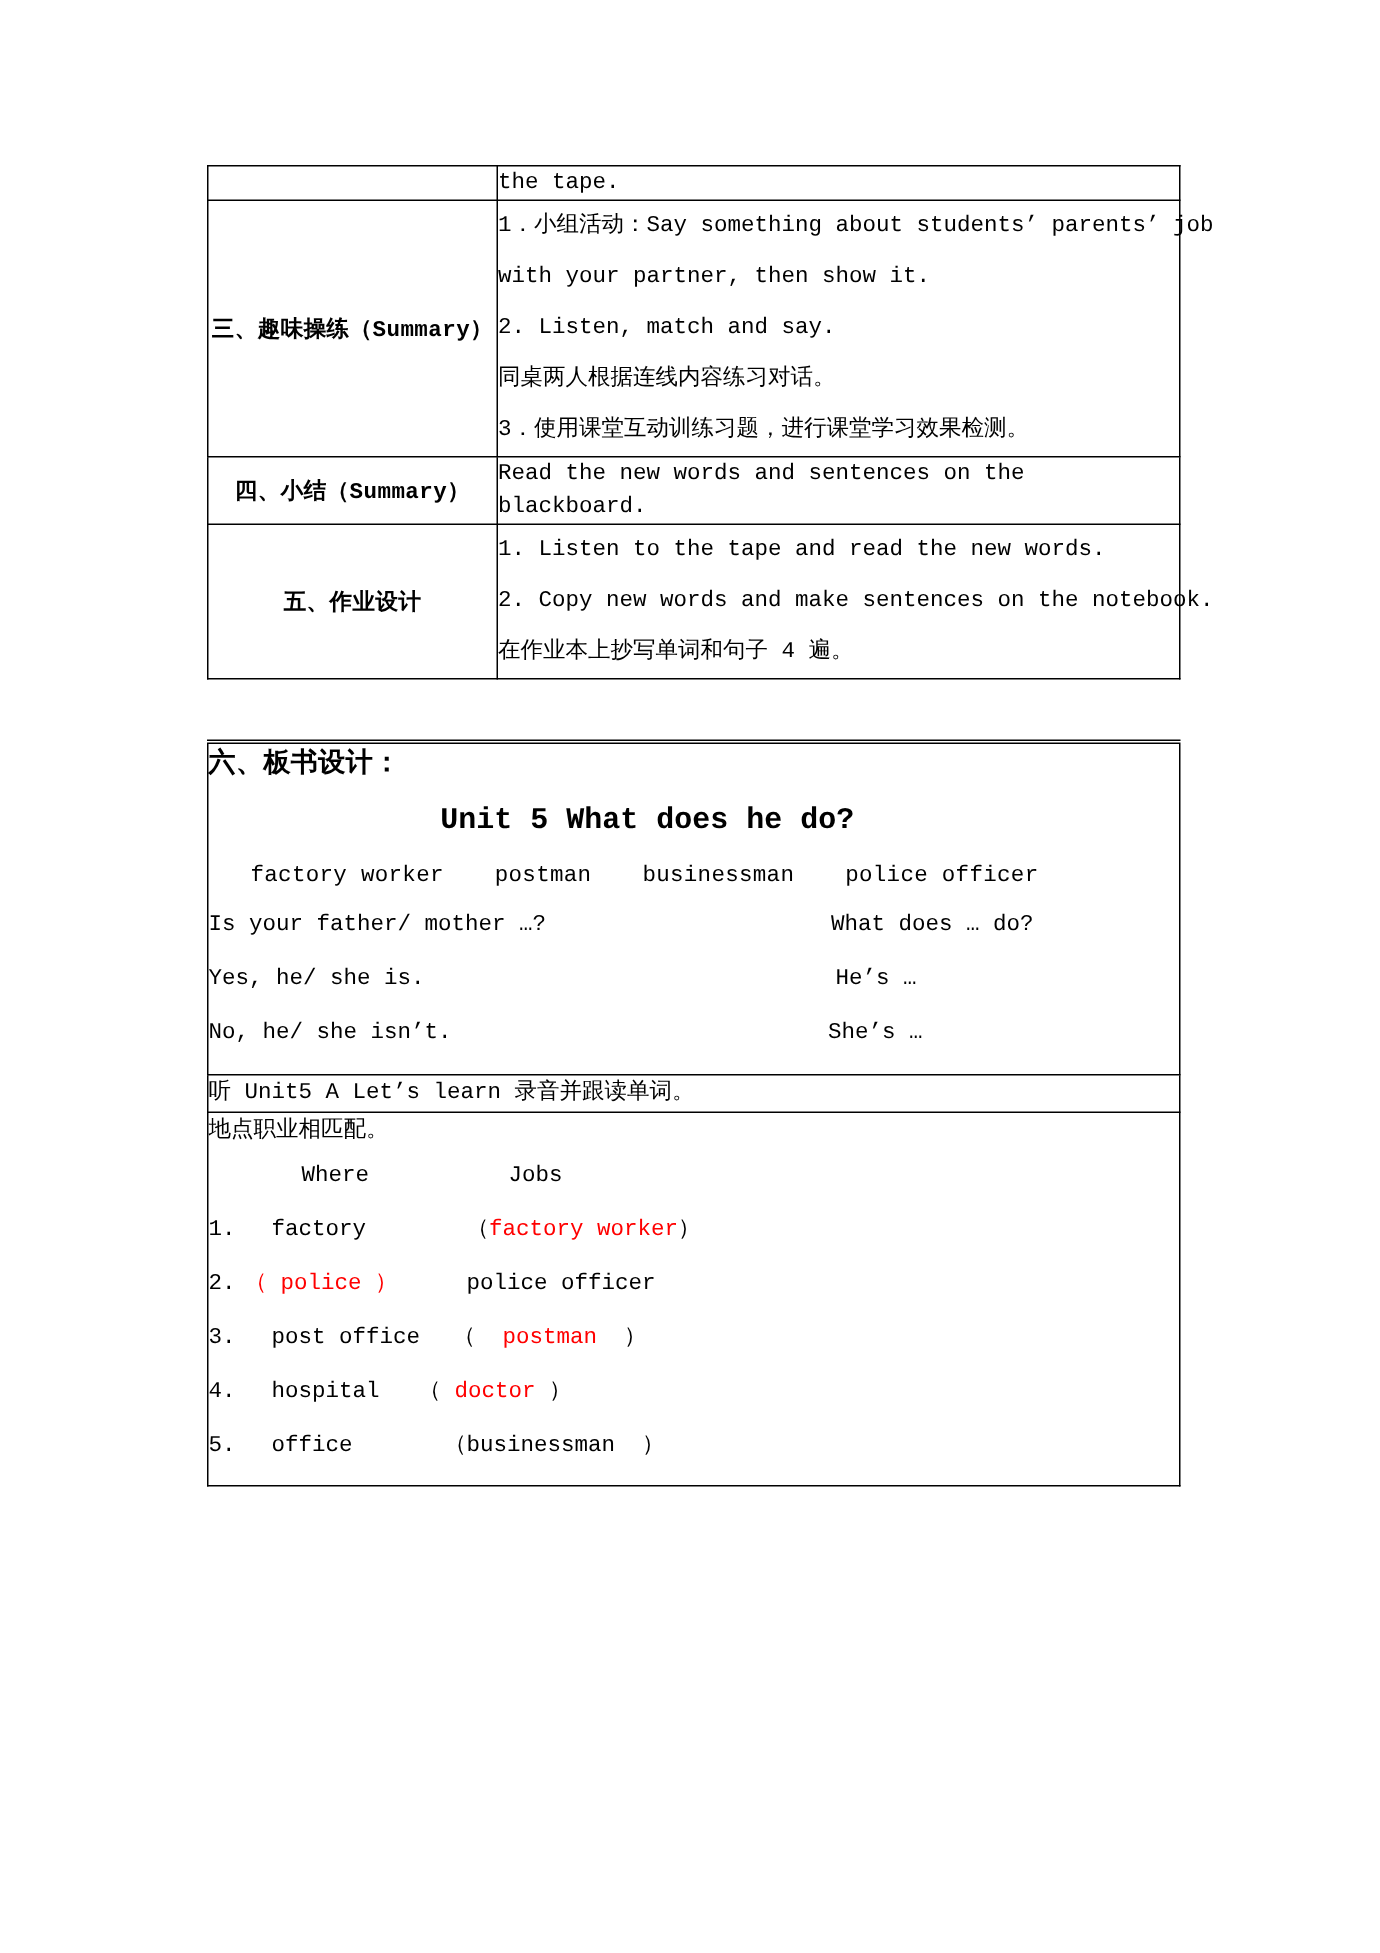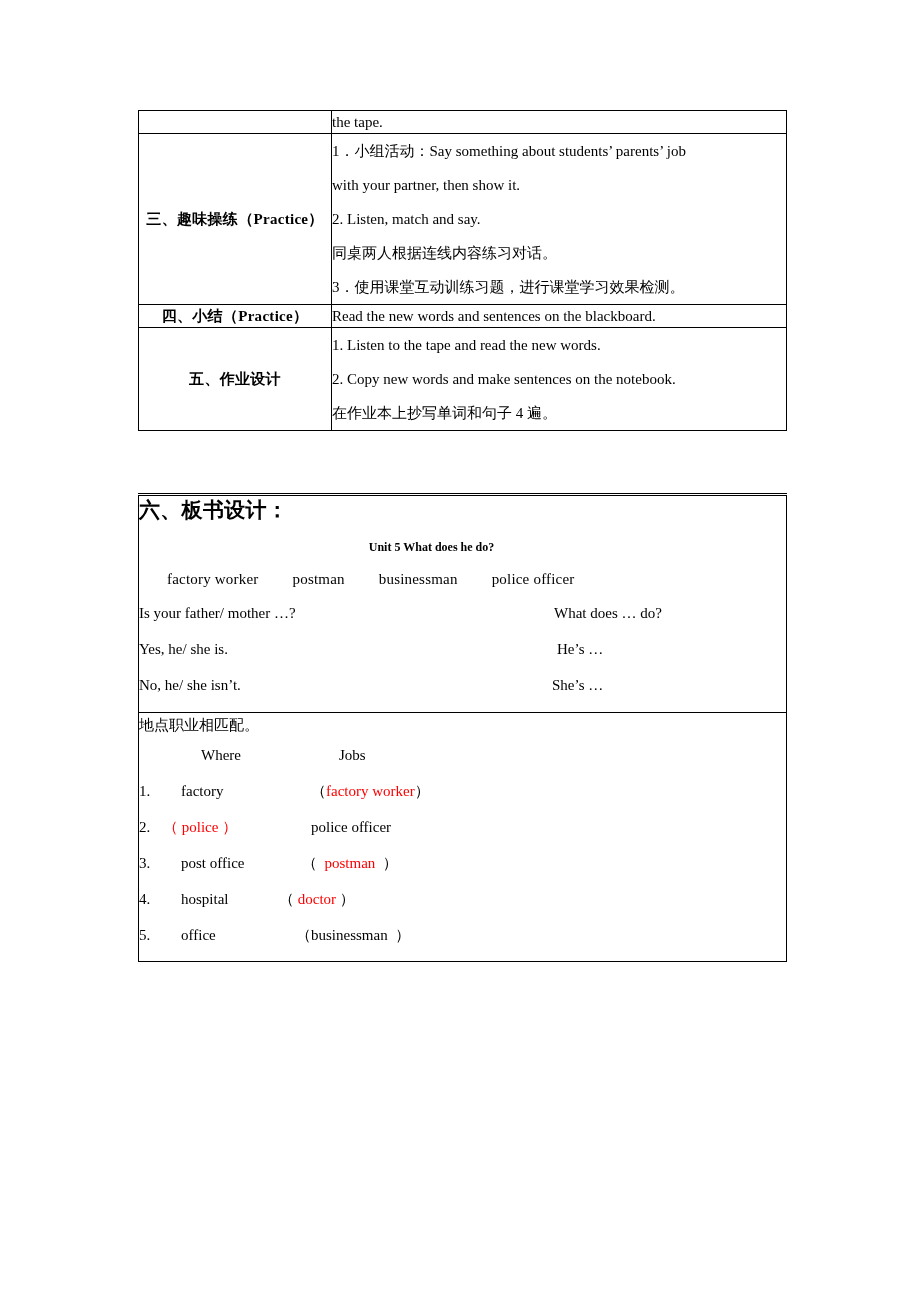--- a/index.html
+++ b/index.html
@@ -12,20 +12,21 @@
     height: 1302px;
     font-family: "Liberation Serif", "DejaVu Serif", serif;
     color: #000000;
     -webkit-font-smoothing: antialiased;
   }
   .page {
     position: relative;
     width: 920px;
     height: 1302px;
     overflow: hidden;
+    font-family: Liberation Mono, monospace;
   }
 
   
   .doc-table {
     border-collapse: collapse;
     table-layout: fixed;
     width: 648px;
   }
   .doc-table td {
     border: 1px solid #000000;
@@ -81,27 +82,27 @@
     line-height: 24px;
   }
 
   
   .bb {
     padding: 10px 0 12px 10px;
     font-size: 15px;
   }
   .bb-title {
     font-weight: bold;
-    font-size: 21px;
+    font-size: 18px;
     letter-spacing: 0.3px;
     padding-bottom: 16px;
   }
   .bb-unit {
     font-weight: bold;
-    font-size: 12px;
+    font-size: 20px;
     text-align: center;
     padding-right: 62px;
     padding-bottom: 16px;
   }
   .bb-words {
     padding-left: 28px;
     padding-bottom: 16px;
     letter-spacing: 0.2px;
   }
   .bb-words span { margin-right: 34px; }
@@ -151,32 +152,32 @@
         <col class="col-body">
       </colgroup>
     <tbody>
 
       <tr>
         <td class="cell-label"></td>
         <td class="cell-single">the tape.</td>
       </tr>
 
       <tr>
-        <td class="cell-label">三、趣味操练（Practice）</td>
+        <td class="cell-label">三、趣味操练（Summary）</td>
         <td class="cell-body">
           <span class="ln">1．小组活动：Say something about students’ parents’ job</span>
           <span class="ln">with your partner, then show it.</span>
           <span class="ln">2. Listen, match and say.</span>
           <span class="ln">同桌两人根据连线内容练习对话。</span>
           <span class="ln">3．使用课堂互动训练习题，进行课堂学习效果检测。</span>
         </td>
       </tr>
 
       <tr>
-        <td class="cell-label">四、小结（Practice）</td>
+        <td class="cell-label">四、小结（Summary）</td>
         <td class="cell-single">Read the new words and sentences on the blackboard.</td>
       </tr>
 
       <tr>
         <td class="cell-label">五、作业设计</td>
         <td class="cell-body">
           <span class="ln">1. Listen to the tape and read the new words.</span>
           <span class="ln">2. Copy new words and make sentences on the notebook.</span>
           <span class="ln">在作业本上抄写单词和句子 4 遍。</span>
         </td>
@@ -207,20 +208,23 @@
             <span class="bb-right bb-r2">He’s …</span>
           </div>
           <div class="bb-row">
             <span class="bb-left">No, he/ she isn’t.</span>
             <span class="bb-right bb-r3">She’s …</span>
           </div>
         </td>
       </tr>
 
 
+      <tr>
+        <td class="cell-plain">听 Unit5 A Let’s learn 录音并跟读单词。</td>
+      </tr>
 
 
       <tr>
         <td class="hw">
           <div class="hw-intro">地点职业相匹配。</div>
 
           <div class="hw-head">
             <span class="h-where">Where</span>
             <span class="h-jobs">Jobs</span>
           </div>

